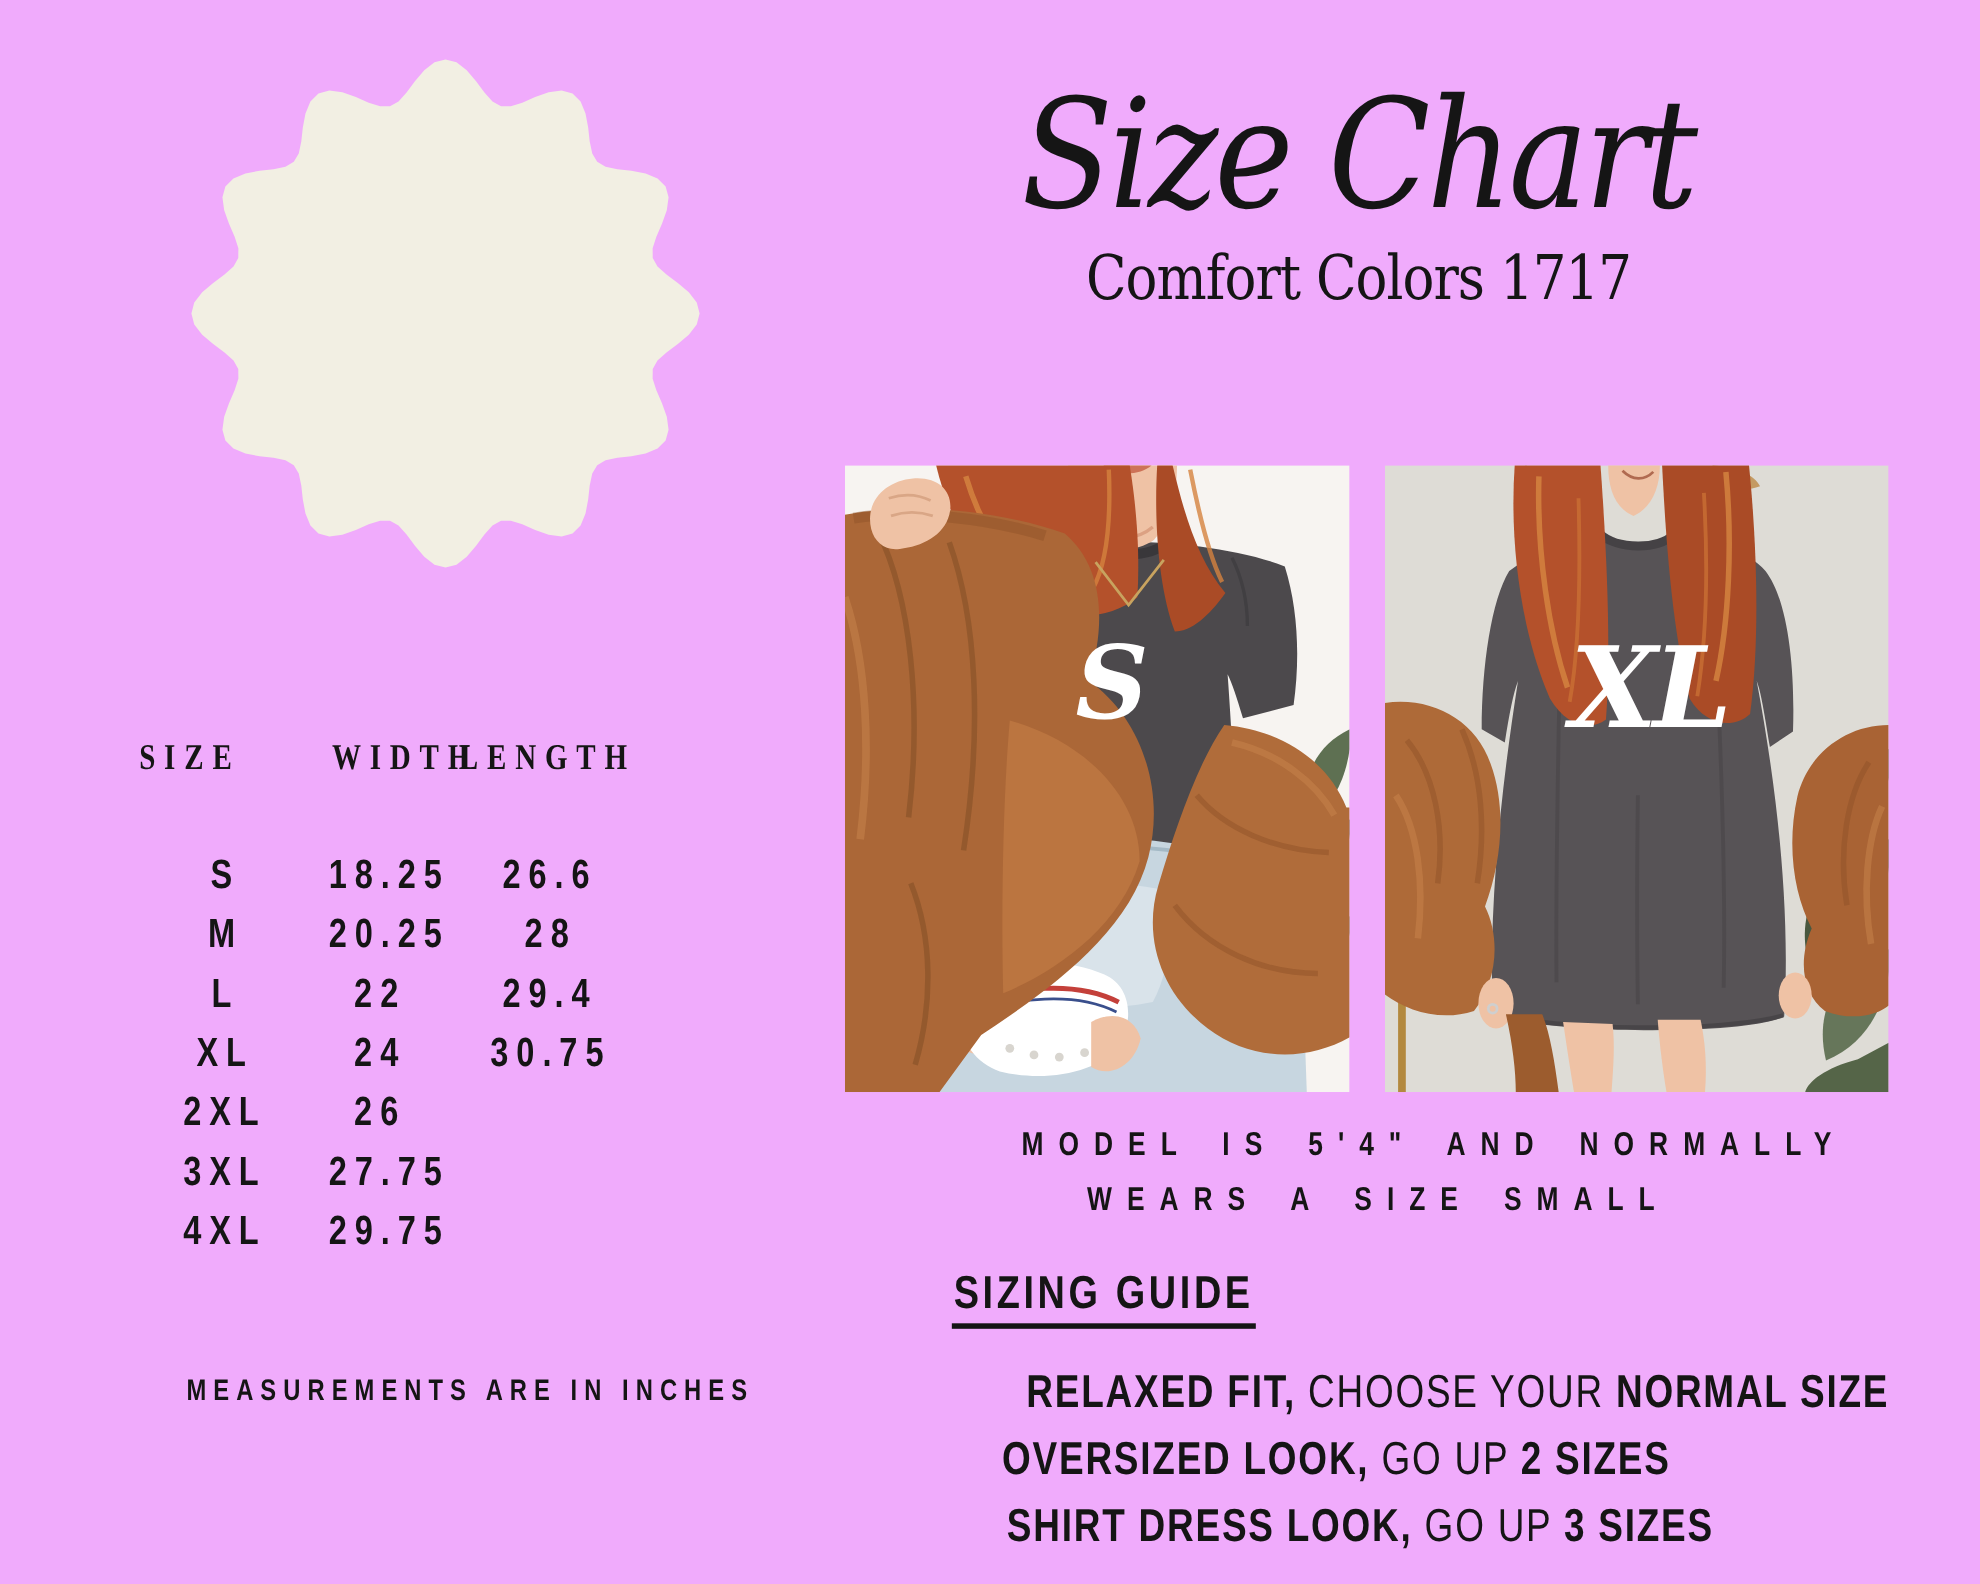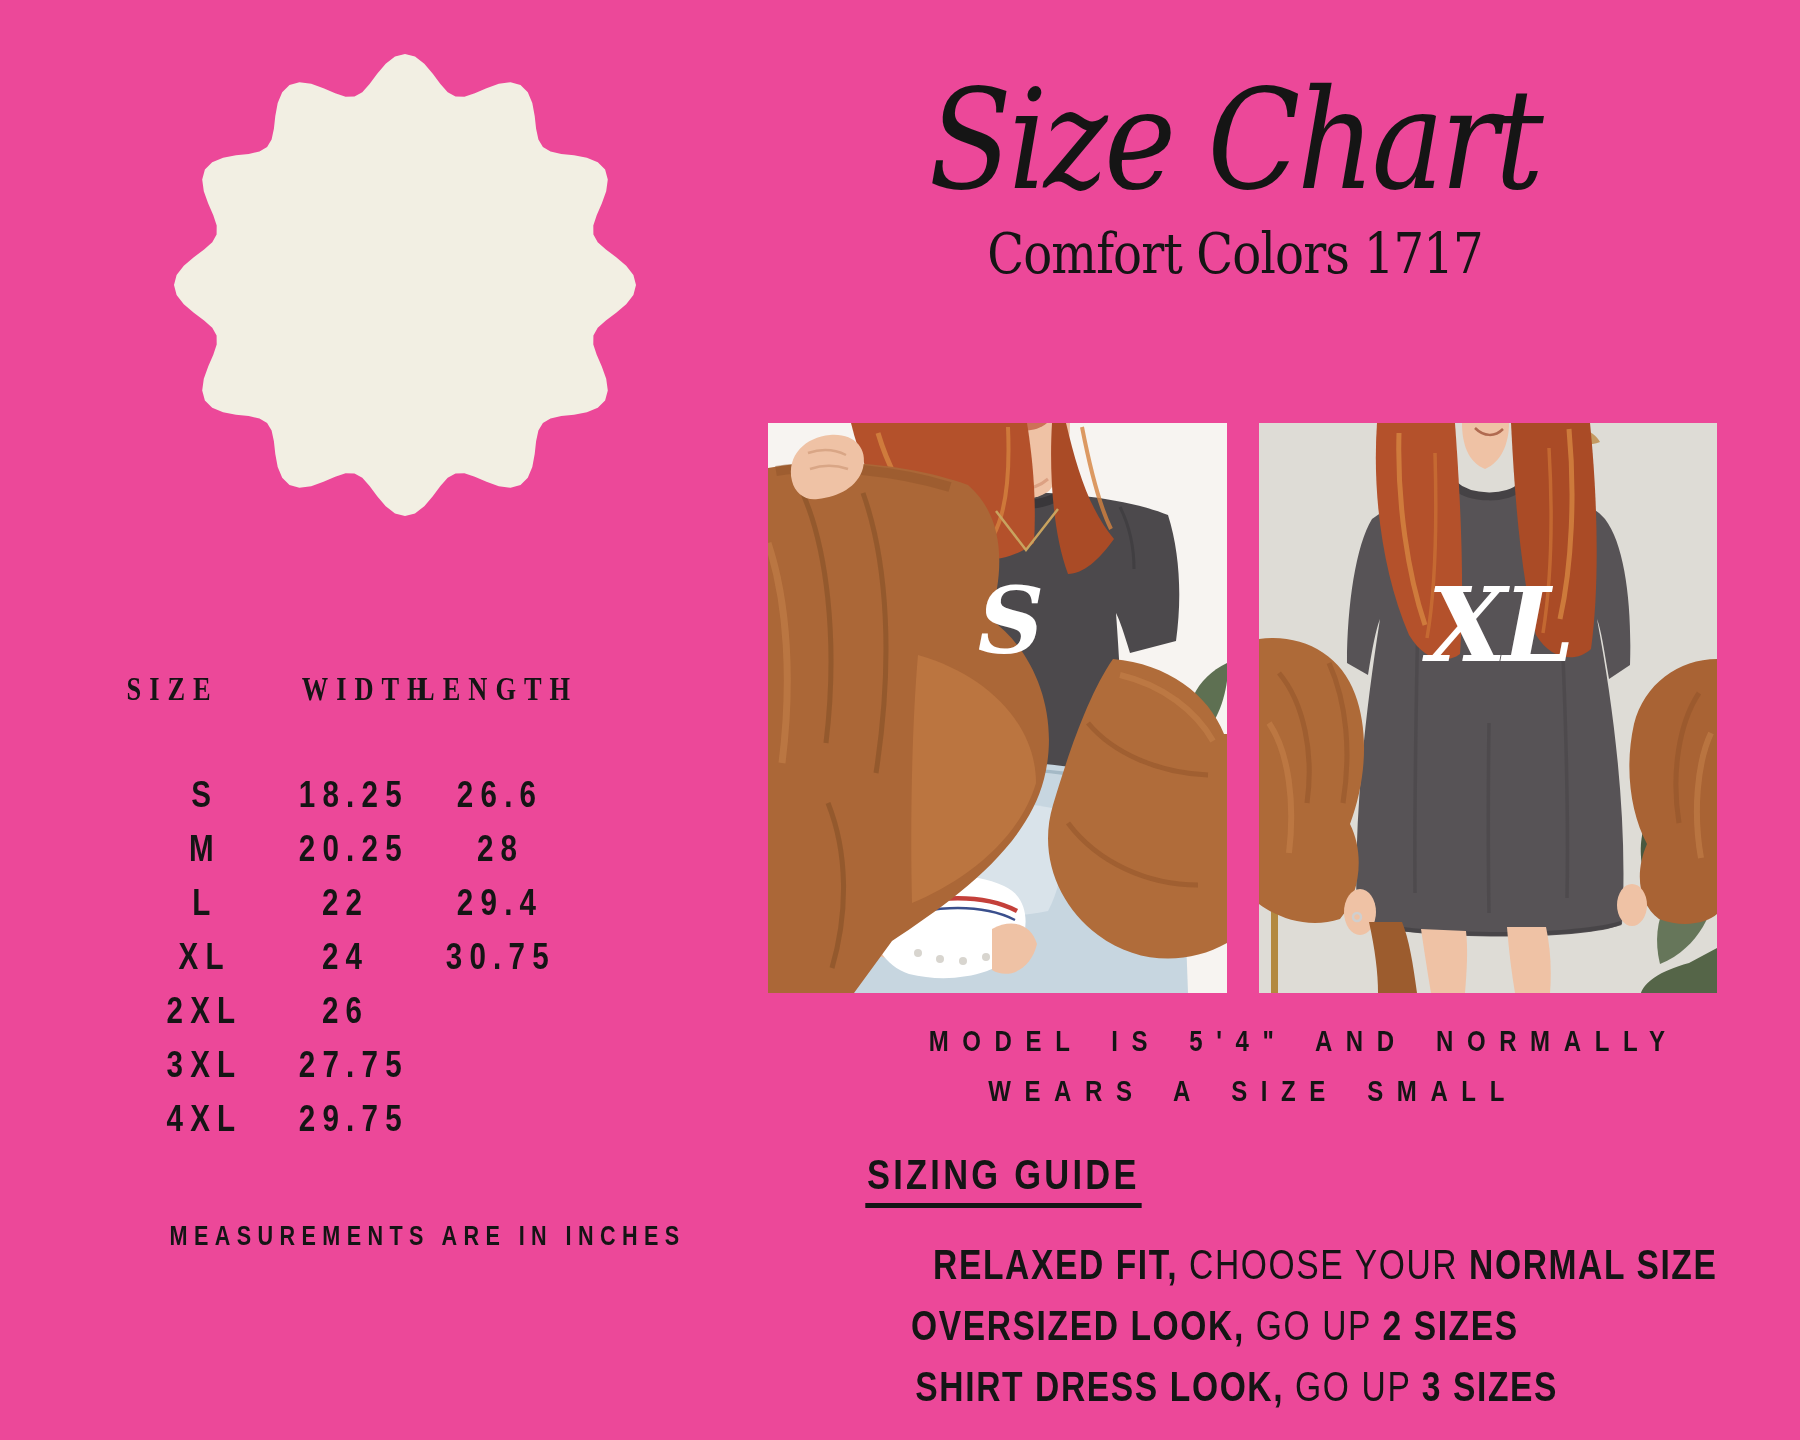--- a/index.html
+++ b/index.html
@@ -1,17 +1,17 @@
 <!DOCTYPE html>
 <html style="--cream: #f2efe3; --ink: #151515; --tee-gray: #4c494c; --rust: #ad6a38; --denim: #c7d6e0; --photo-bg-left: #f7f4f1; --photo-bg-right: #dedcd6; --plant-green: #5e7052; --hair-orange: #b4512b; --skin: #efc2a5;"><head>
 <meta charset="utf-8">
 <style>
   html,body{margin:0;padding:0;background:#fff;}
   .canvas{
-    position:relative;width:1800px;height:1440px;background:#ec4899;overflow:hidden;
+    position:relative;width:1800px;height:1440px;background:#f0abfc;overflow:hidden;
     font-family:"Liberation Sans","DejaVu Sans",sans-serif;color:var(--ink,#151515);
   }
   
   .scallop-svg{position:absolute;left:170px;top:50px;width:470px;height:470px;}
   .scallop-svg path{fill:var(--cream,#f2efe3);}
   
   .header{position:absolute;left:835px;top:48px;width:800px;text-align:center;}
   .title{
     font-family:"DejaVu Serif","Liberation Serif",serif;font-style:italic;font-weight:400;
     font-size:138px;line-height:1.35;margin:0;letter-spacing:-4px;
@@ -25,21 +25,21 @@
   
   .size-table{position:absolute;left:115px;top:668px;width:480px;}
   .tbl-head{display:grid;grid-template-columns:170px 112px 198px;}
   .tbl-head .cell{text-align:left;font-size:33px;font-weight:700;line-height:42px;font-family:Liberation Serif, serif;}
   .tbl-rows{margin-top:58px;}
   .tbl-row{display:grid;grid-template-columns:170px 112px 198px;height:54px;}
   .tbl-row .cell{text-align:center;font-size:37px;font-weight:700;line-height:54px;}
   .cond{display:inline-block;transform:scaleX(.8);transform-origin:center;white-space:nowrap;}
   .tbl-head .cond{letter-spacing:10px;margin-right:-10px;}
   .tbl-row .cond{letter-spacing:9px;margin-right:-9px;}
-  .measure-note{position:absolute;left:105px;top:1216px;width:500px;text-align:center;
+  .measure-note{position:absolute;left:105px;top:1244px;width:500px;text-align:center;
     font-size:27px;font-weight:700;line-height:40px;}
   .measure-note .cond{letter-spacing:8px;margin-right:-8px;}
   
   .photo{position:absolute;top:423px;height:570px;overflow:hidden;}
   .photo-s{left:768px;width:459px;}
   .photo-xl{left:1259px;width:458px;}
   .photo svg{display:block;width:100%;height:100%;}
   .shirt-letter{
     font-family:"DejaVu Serif","Liberation Serif",serif;font-style:italic;font-weight:700;
     fill:#ffffff;

